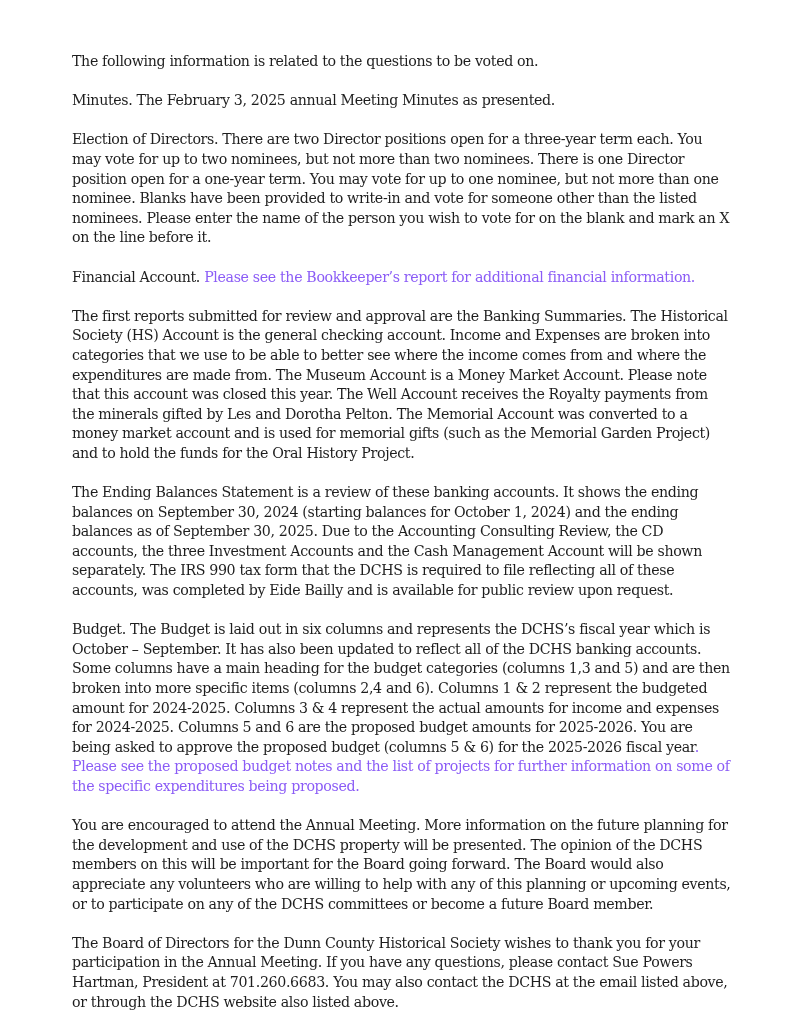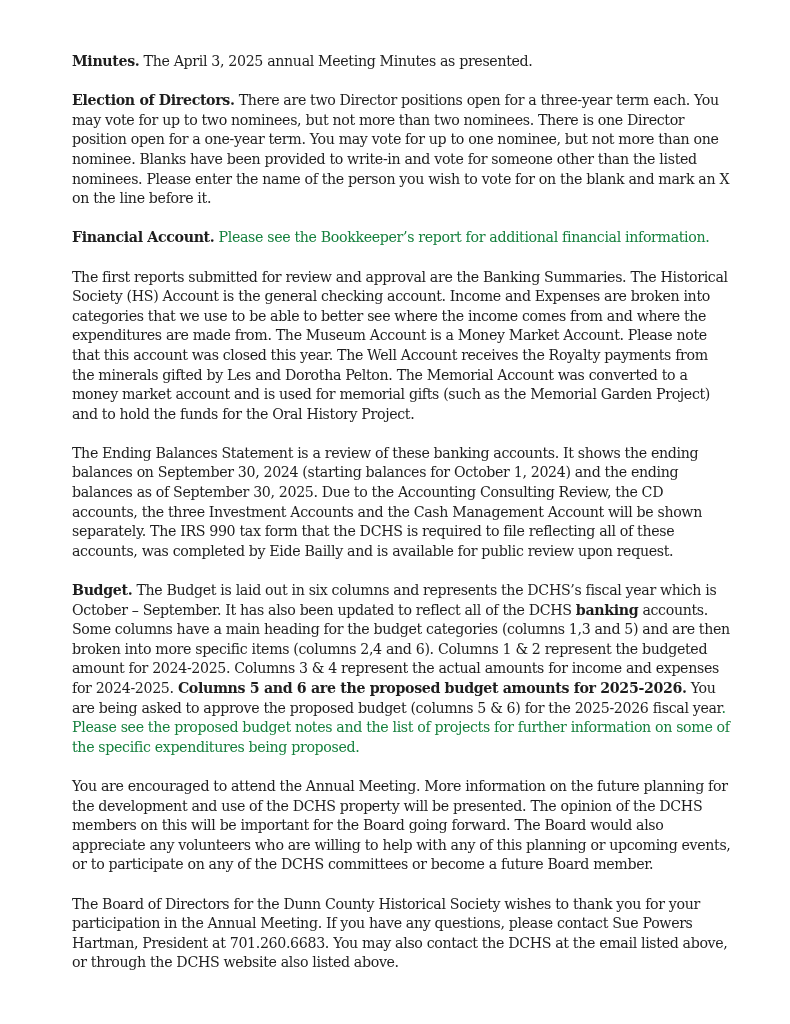--- a/index.html
+++ b/index.html
@@ -4,29 +4,30 @@
   <style>
     html, body { margin: 0; padding: 0; background: #ffffff; }
     body { width: 790px; height: 1024px; overflow: hidden; position: relative; }
     .page {
       position: absolute; left: 72px; top: 52px; width: 660px;
       font-family: "DejaVu Serif", serif;
       font-size: 14.2px; line-height: 19.6px; color: #1e1e1e;
       letter-spacing: -0.35px;
     }
     p { margin: 0 0 19.6px 0; }
-    .b { font-weight: bold; }
-    .red { color: #15803d; }
+    .b { font-weight: normal; }
+    .red { color: #8b5cf6; }
   </style>
 </head>
 <body>
 
 <div class="page">
+  <p>The following information is related to the questions to be voted on.</p>
 
-  <p><span class="b">Minutes.</span><span> The April 3, 2025 annual Meeting Minutes as presented.</span></p>
+  <p><span class="b">Minutes.</span><span> The February 3, 2025 annual Meeting Minutes as presented.</span></p>
 
   <p><span class="b">Election of Directors.</span><span> There are two Director positions open for a three-year term each. You may vote for up to two nominees, but not more than two nominees.  There is one Director position open for a one-year term. You may vote for up to one nominee, but not more than one nominee.  Blanks have been provided to write-in and vote for someone other than the listed nominees.  Please enter the name of the person you wish to vote for on the blank and mark an X on the line before it.</span></p>
 
   <p><span class="b">Financial Account.</span><span class="red"> Please see the Bookkeeper’s report for additional financial information.</span></p>
 
   <p>The first reports submitted for review and approval are the Banking Summaries.  The Historical Society (HS) Account is the general checking account.  Income and Expenses are broken into categories that we use to be able to better see where the income comes from and where the expenditures are made from.  The Museum Account is a Money Market Account. Please note that this account was closed this year. The Well Account receives the Royalty payments from the minerals gifted by Les and Dorotha Pelton. The Memorial Account was converted to a money market account and is used for memorial gifts (such as the Memorial Garden Project) and to hold the funds for the Oral History Project.</p>
 
   <p>The Ending Balances Statement is a review of these banking accounts. It shows the ending balances on September 30, 2024 (starting balances for October 1, 2024) and the ending balances as of September 30, 2025. Due to the Accounting Consulting Review, the CD accounts, the three Investment Accounts and the Cash Management Account will be shown separately. The IRS 990 tax form that the DCHS is required to file reflecting all of these accounts, was completed by Eide Bailly and is available for public review upon request.</p>
 
   <p><span class="b">Budget.</span><span> The Budget is laid out in six columns and represents the DCHS’s fiscal year which is October – September. It has also been updated to reflect all of the DCHS </span><span class="b">banking</span><span> accounts. Some columns have a main heading for the budget categories (columns 1,3 and 5) and are then broken into more specific items (columns 2,4 and 6).  Columns 1 &amp; 2 represent the budgeted amount for 2024-2025.  Columns 3 &amp; 4 represent the actual amounts for income and expenses for 2024-2025.  </span><span class="b">Columns 5 and 6 are the proposed budget amounts for 2025-2026.</span><span>  You are being asked to approve the proposed budget (columns 5 &amp; 6) for the 2025-2026 fiscal year</span><span class="red">. Please see the proposed budget notes and the list of projects for further information on some of the specific expenditures being proposed.</span></p>

